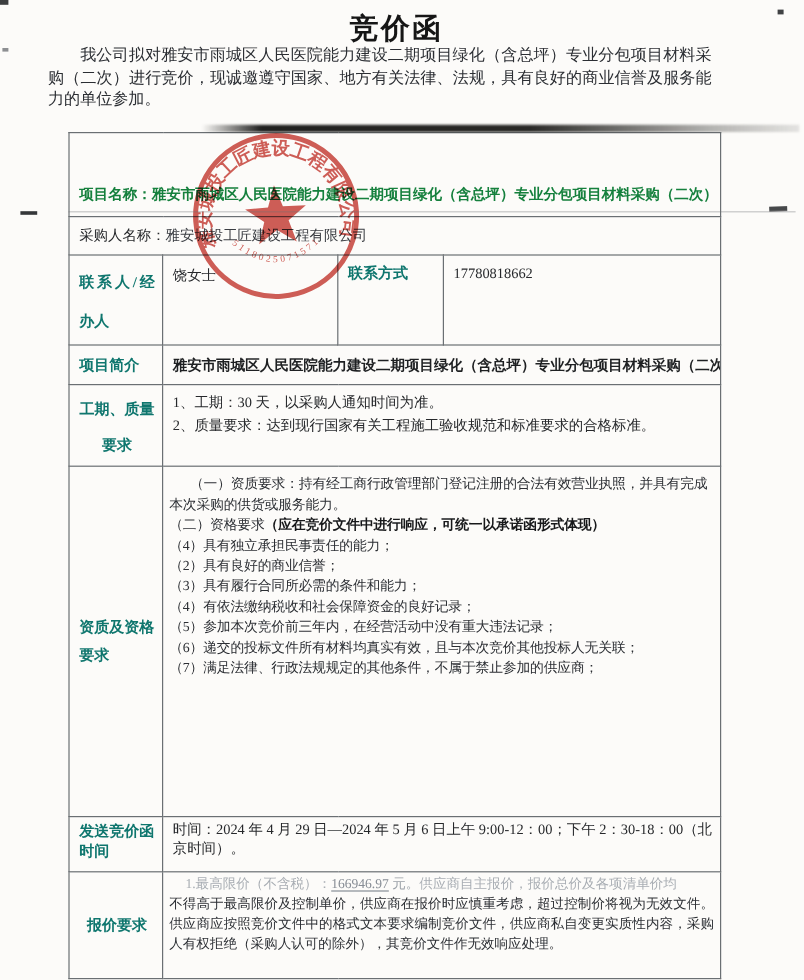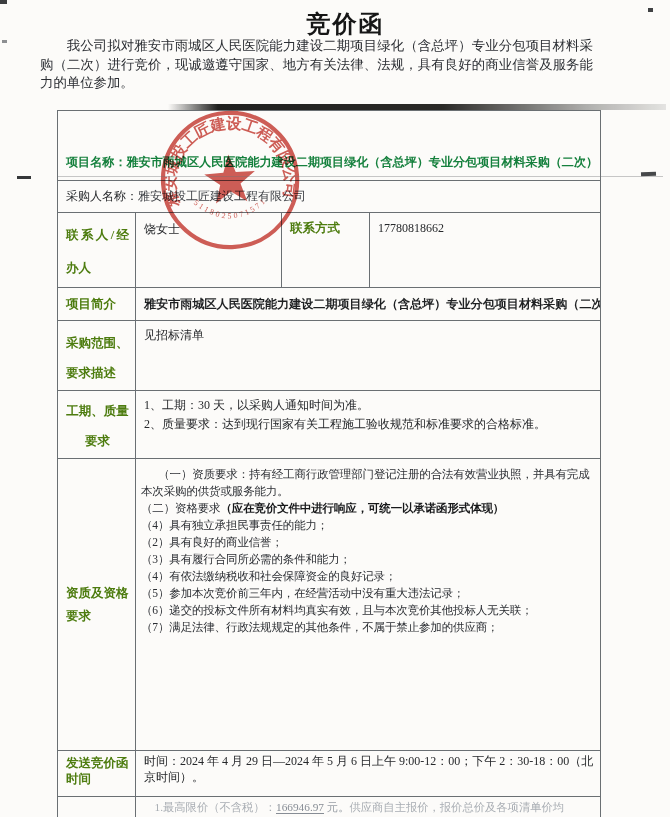--- a/index.html
+++ b/index.html
@@ -9,42 +9,42 @@
   }
   .page{
     position:relative;
     width:670px;height:817px;
     margin:0 auto;
     background:#fcfbf9;
     overflow:hidden;
     color:#26282b;
   }
   .doc-title{
-    position:absolute;left:72px;top:8px;width:547px;
+    position:absolute;left:57px;top:8px;width:547px;
     text-align:center;font-size:24px;font-weight:bold;color:#161616;
     letter-spacing:2px;
   }
   .intro{
     position:absolute;left:40px;top:37px;width:553px;
     font-size:13.4px;line-height:18.6px;color:#2b2e33;
     text-align:justify;text-indent:2em;
   }
   table.main{
     position:absolute;left:57px;top:110px;width:543px;
     border-collapse:collapse;table-layout:fixed;
     font-size:12px;color:#26282b;
   }
   table.main td{
     border:1px solid #6a6f73;
     padding:2px 6px 2px 8px;
     vertical-align:top;
     overflow:hidden;
   }
   td.lbl{
-    font-weight:bold;font-size:12.5px;color:#4d7c0f;
+    font-weight:bold;font-size:12.5px;color:#0f766e;
     padding:2px 5px;text-align:left;
   }
   tr.r1 td{height:58px;vertical-align:bottom;padding-bottom:9px;font-weight:bold;font-size:12.1px;white-space:nowrap;color:#15803d;}
   tr.r2 td{height:27px;vertical-align:middle;}
   tr.r2 .val{font-weight:normal;color:#3a3d42;}
   tr.r3 td{height:54px;padding-top:8px;}
   tr.r3 td.lbl{line-height:33px;padding-top:6px;text-align:justify;}
   tr.r4 td{height:28px;vertical-align:middle;}
   tr.r4 td.cnt{font-weight:bold;font-size:12.1px;white-space:nowrap;color:#1e2022;}
   tr.r5 td{height:51px;padding-top:6px;}
@@ -113,24 +113,20 @@
     <tr class="r3">
       <td class="lbl">联系人/经办人</td>
       <td>饶女士</td>
       <td class="lbl" style="padding-top:8px;line-height:14px;">联系方式</td>
       <td>17780818662</td>
     </tr>
     <tr class="r4">
       <td class="lbl">项目简介</td>
       <td class="cnt" colspan="3">雅安市雨城区人民医院能力建设二期项目绿化（含总坪）专业分包项目材料采购（二次）</td>
     </tr>
-    <tr class="r5">
-      <td class="lbl">采购范围、要求描述</td>
-      <td colspan="3">见招标清单</td>
-    </tr>
     <tr class="r6">
       <td class="lbl">工期、质量要求</td>
       <td class="cnt" colspan="3">
         <div>1、工期：30 天，以采购人通知时间为准。</div>
         <div>2、质量要求：达到现行国家有关工程施工验收规范和标准要求的合格标准。</div>
       </td>
     </tr>
     <tr class="r7">
       <td class="lbl">资质及资格要求</td>
       <td class="cnt" colspan="3">

